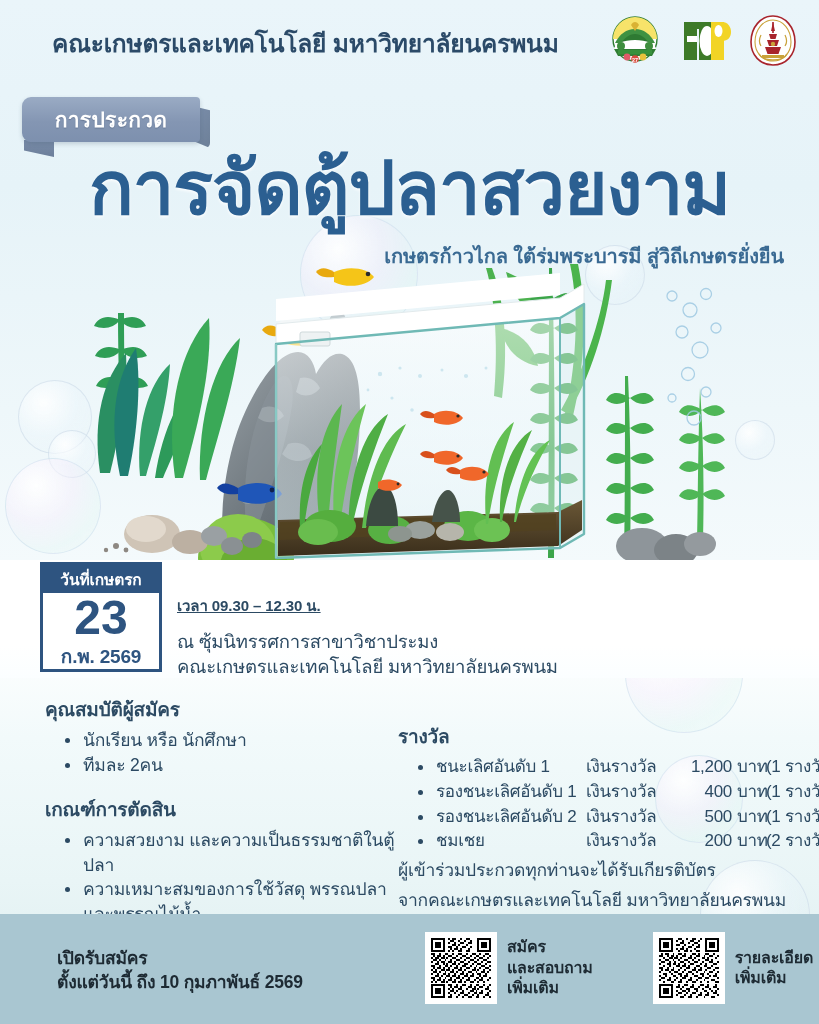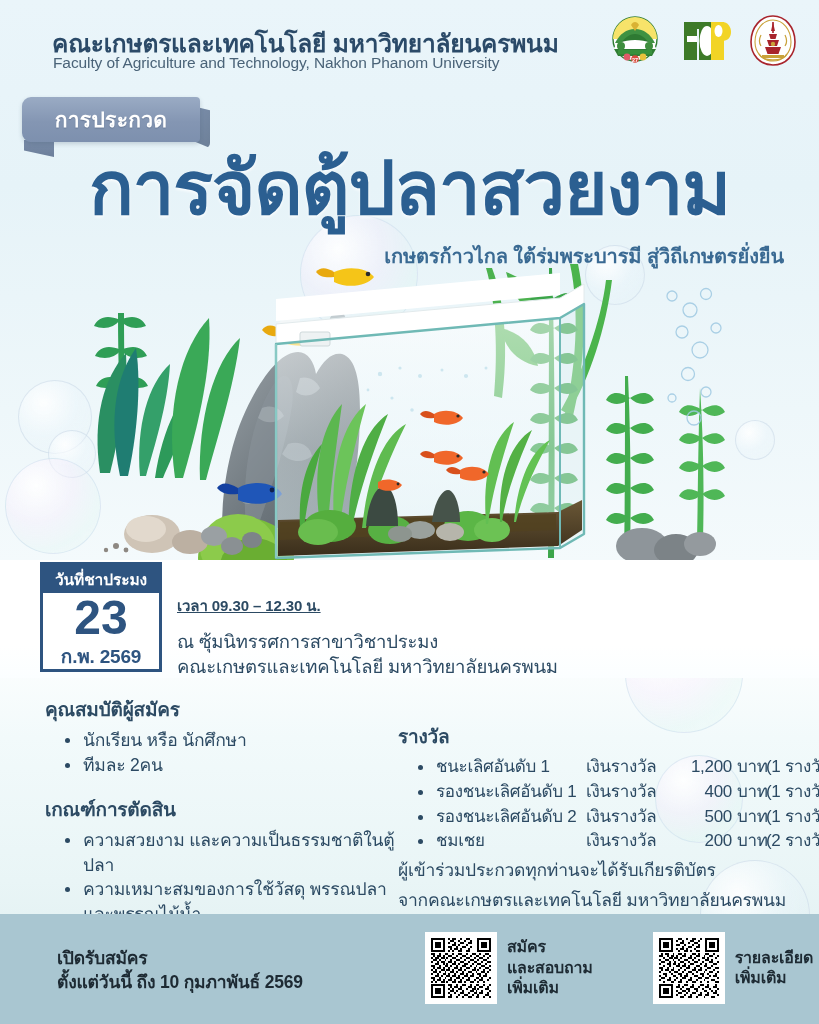--- a/index.html
+++ b/index.html
@@ -190,21 +190,20 @@
   <div class="bubble bub-col" style="left:5px;top:458px;width:96px;height:96px;"></div>
   <div class="bubble bub-col" style="left:300px;top:215px;width:118px;height:118px;"></div>
   <div class="bubble bub-ring" style="left:585px;top:245px;width:60px;height:60px;"></div>
   <div class="bubble bub-col" style="left:625px;top:615px;width:118px;height:118px;"></div>
   <div class="bubble bub-col" style="left:655px;top:755px;width:88px;height:88px;"></div>
   <div class="bubble bub-ring" style="left:700px;top:860px;width:110px;height:110px;"></div>
   <div class="bubble bub-ring" style="left:735px;top:420px;width:40px;height:40px;"></div>
 
   <div class="header">
     <div class="head-th">คณะเกษตรและเทคโนโลยี มหาวิทยาลัยนครพนม</div>
-    <div class="head-en">Faculty of Agriculture and Technology, Nakhon Phanom University</div>
 
     <div class="logos">
 
       <span class="logo">
         <svg width="56" height="56" viewBox="0 0 56 56">
           <circle cx="28" cy="26" r="22" fill="#ffffff" stroke="#2f7d34" stroke-width="1.4"></circle>
           <path d="M6 26a22 22 0 0 1 44 0z" fill="#f7e36a"></path>
           <path d="M8 30c5-9 11-14 20-14s15 5 20 14z" fill="#3f9142"></path>
           <path d="M13 32c4-7 9-11 15-11s11 4 15 11z" fill="#2e7a33"></path>
           <path d="M24 12c2-4 6-4 8 0l-4 6z" fill="#d9b233"></path>
@@ -484,21 +483,21 @@
         <path d="M276 86 L560 60 L584 46 L584 276 L560 290 L276 300 Z" fill="none" stroke="#6fb9b5" stroke-width="2.4" stroke-linejoin="round"></path>
         <path d="M560 60 L560 290" fill="none" stroke="#6fb9b5" stroke-width="2"></path>
         <path d="M276 86 L276 300" fill="none" stroke="#8fcdc8" stroke-width="1.6"></path>
       </g>
     </svg>
   </div>
 
   <div class="white-band"></div>
 
   <div class="datebox">
-    <div class="date-head">วันที่ชาประมง</div>
+    <div class="date-head">วันที่เกษตรก</div>
     <div class="date-day">23</div>
     <div class="date-mon">ก.พ. 2569</div>
   </div>
   <div class="event-time">เวลา 09.30 – 12.30 น.</div>
   <div class="event-place1">ณ ซุ้มนิทรรศการสาขาวิชาประมง</div>
   <div class="event-place2">คณะเกษตรและเทคโนโลยี มหาวิทยาลัยนครพนม</div>
 
   <div class="col-left">
     <div class="sec-title">คุณสมบัติผู้สมัคร</div>
     <ul class="blist">

